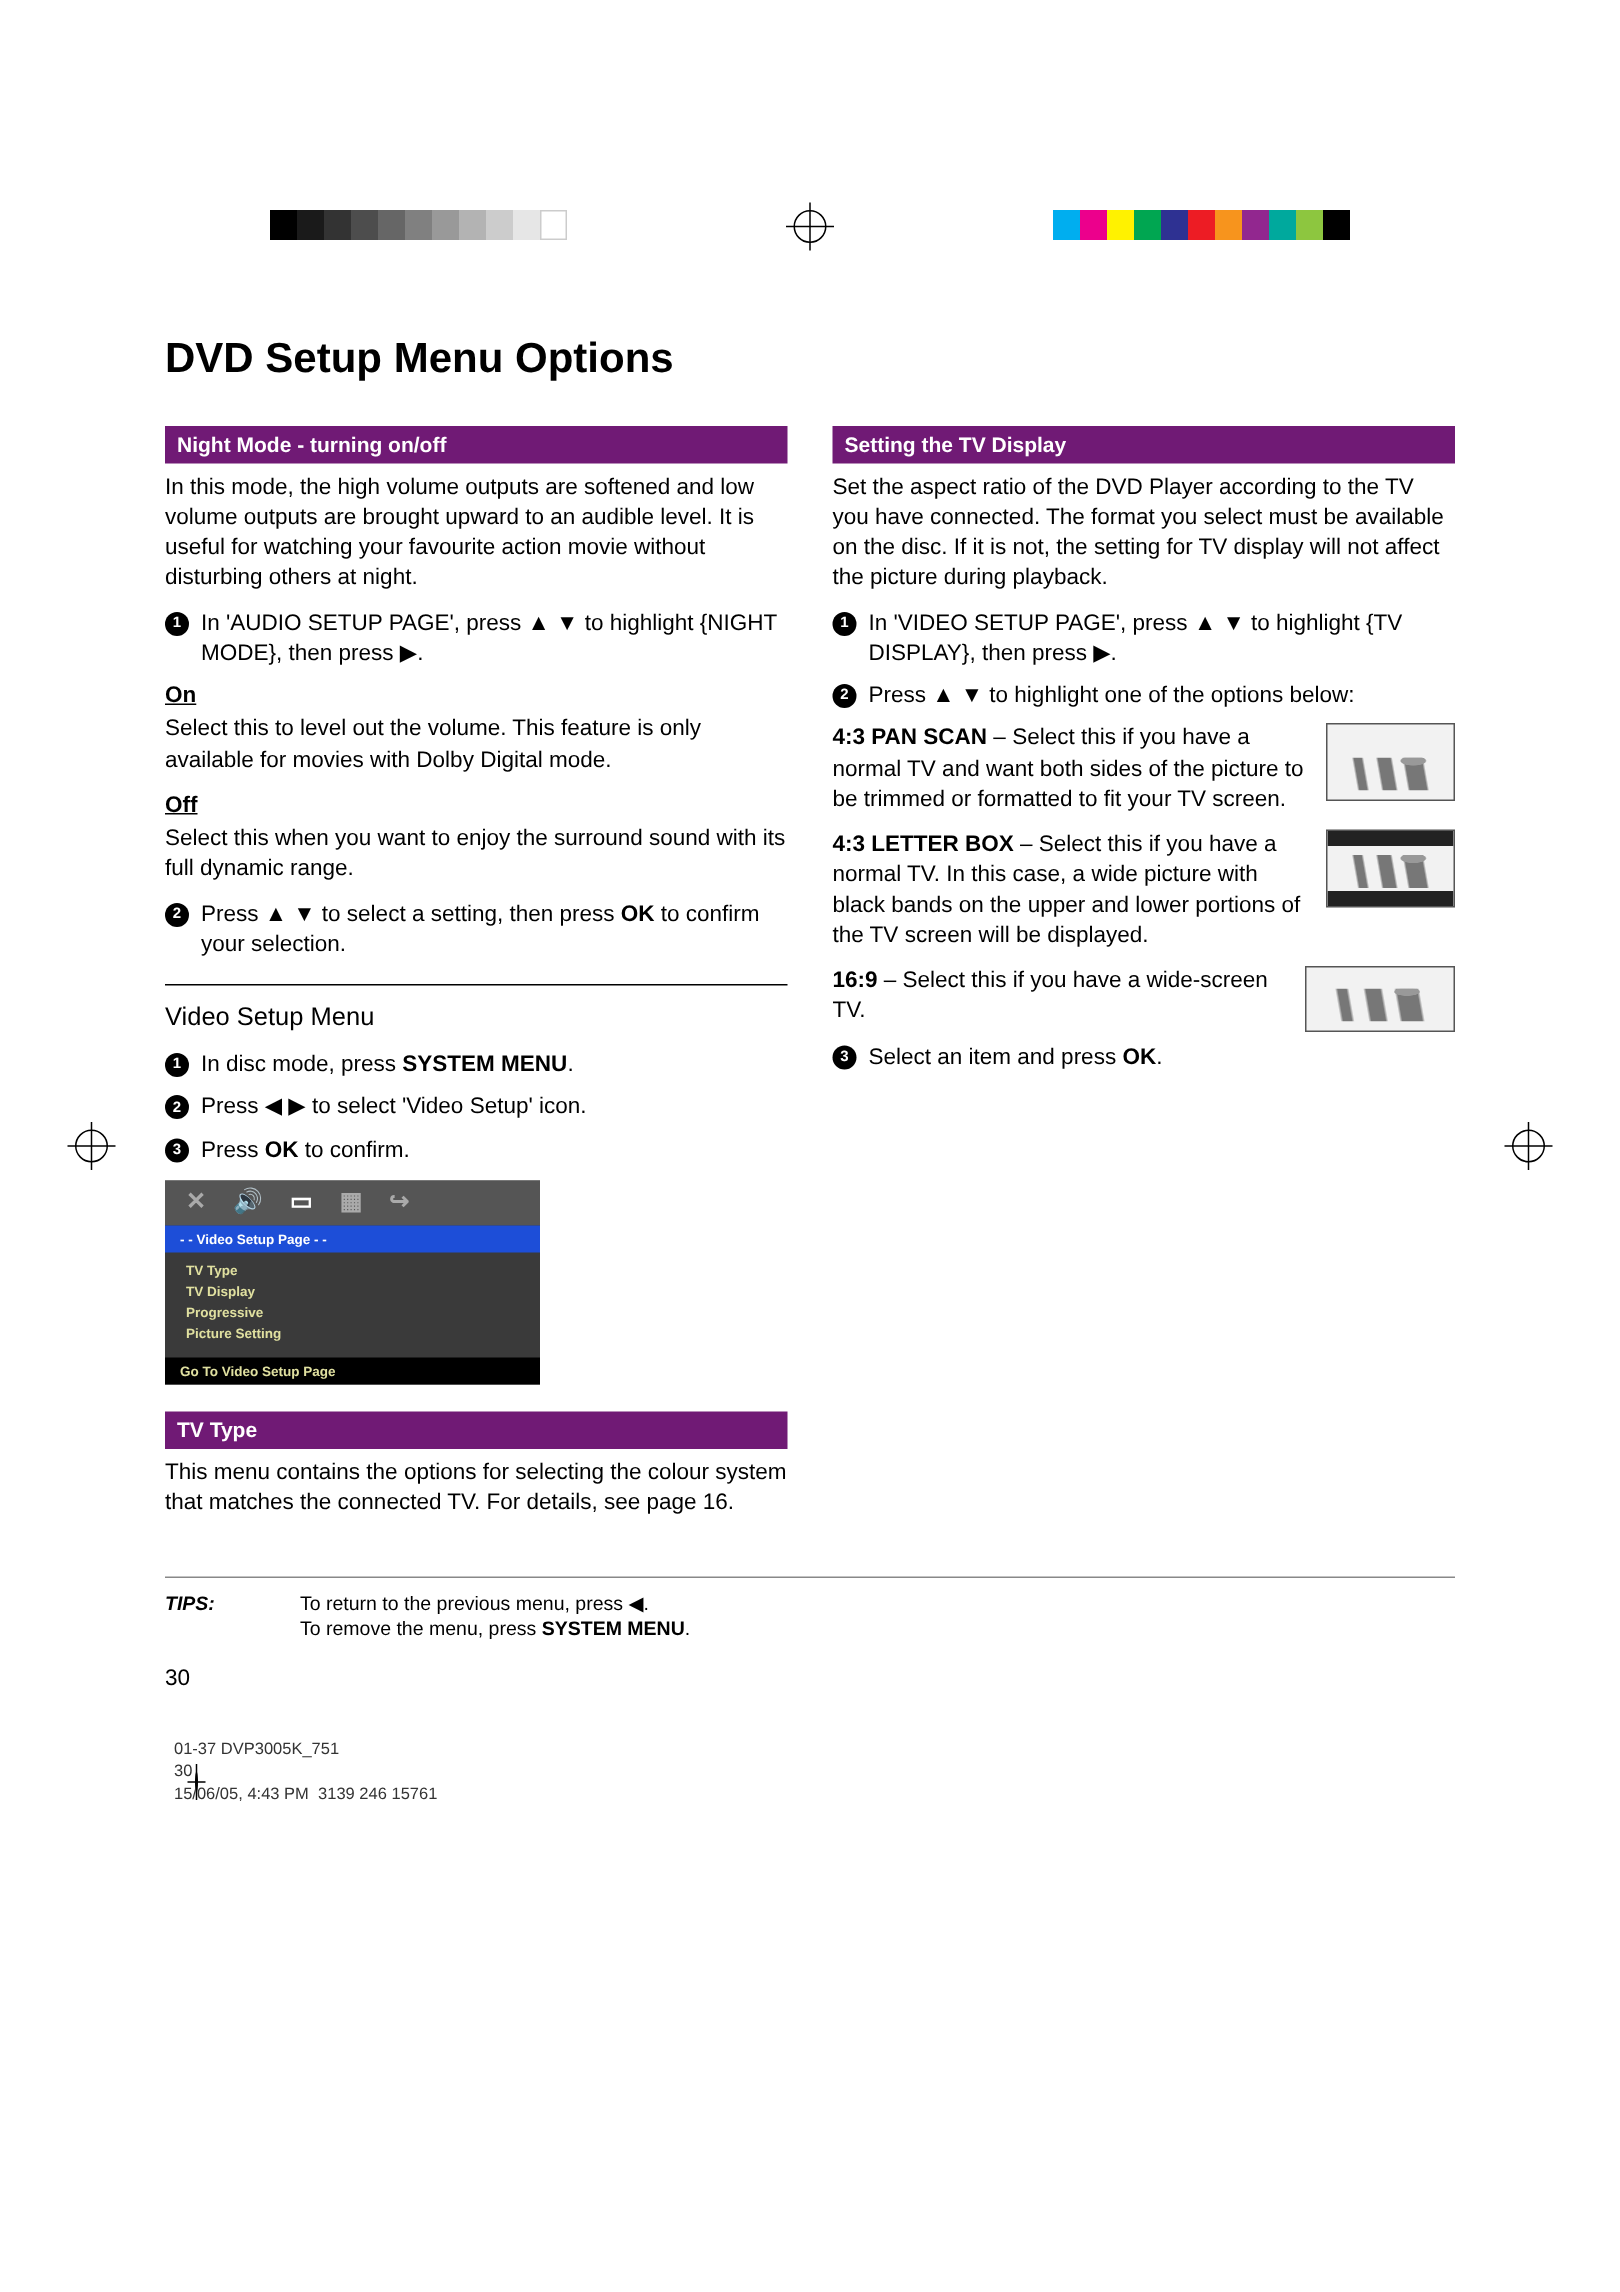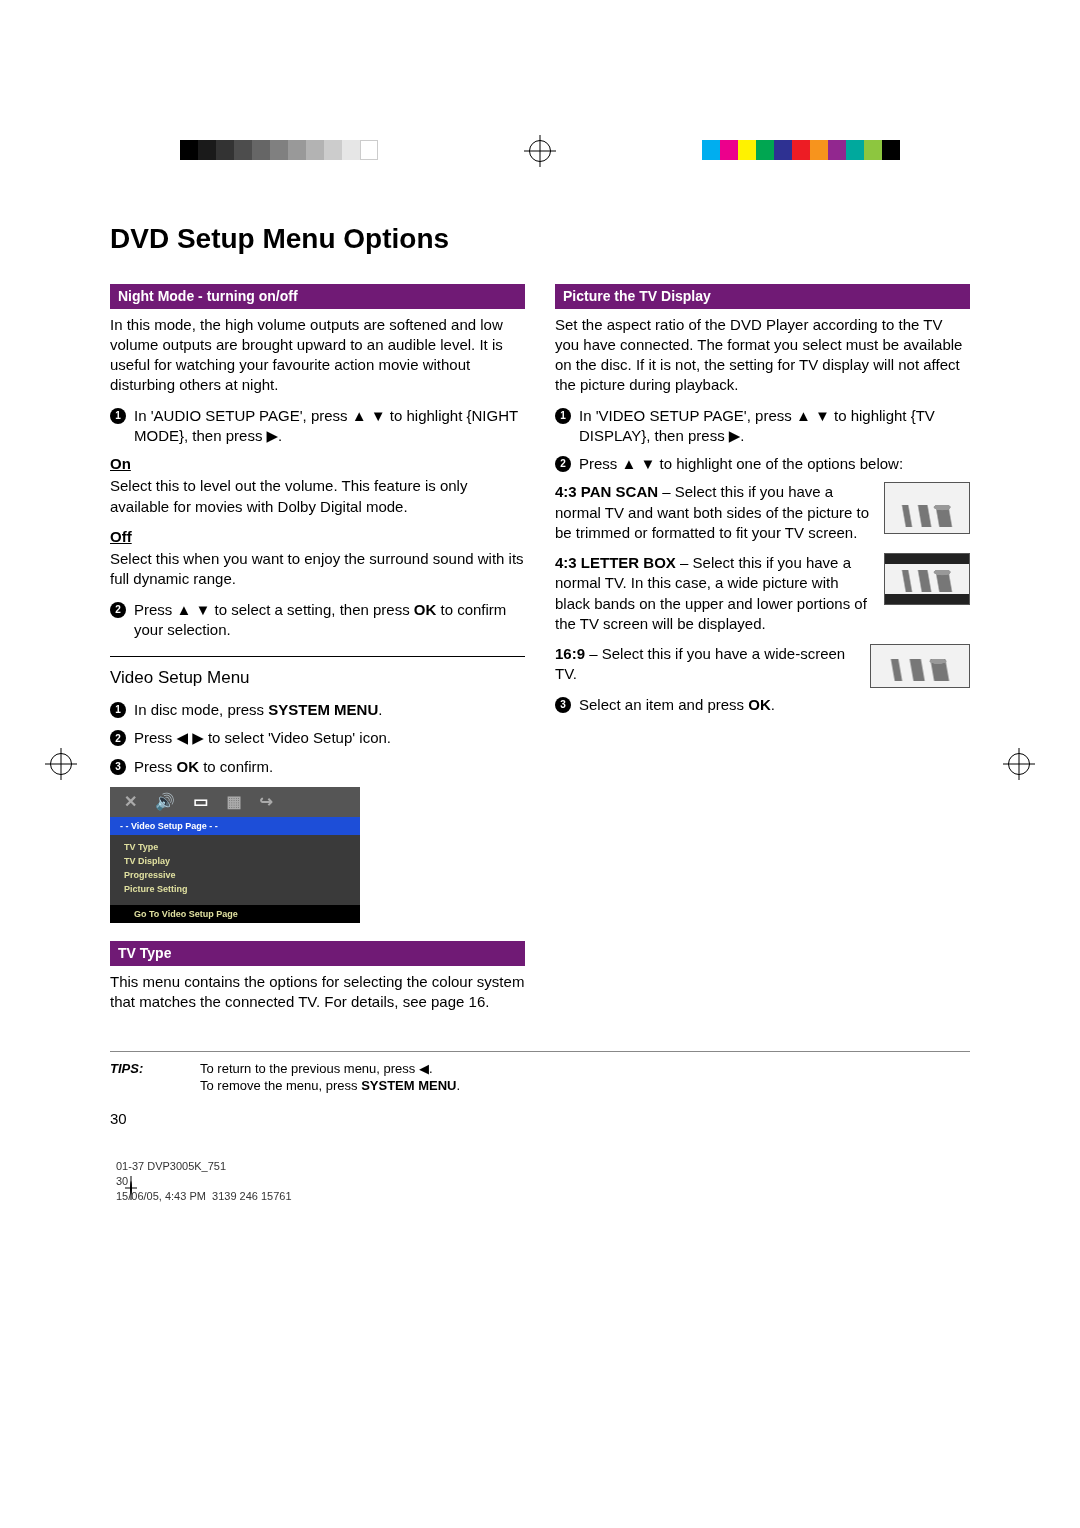--- a/index.html
+++ b/index.html
@@ -84,21 +84,21 @@
     color: #ccc;
     font-size: 9px;
     font-weight: bold;
     margin: 10px 0 18px 0;
   }
   .menu-iconbar { height:30px; background:#555; display:flex; align-items:center; gap:18px; padding:0 14px;}
   .menu-iconbar span { color:#aaa; font-size:16px;}
   .menu-titlebar { background:#1d4ed8; color:#fff; padding:3px 10px; font-size:9px;}
   .menu-body { padding:6px 14px 4px 14px; min-height:70px; color:#ffd700;}
   .menu-body div { margin-bottom:2px; color:#e0e0a0;}
-  .menu-footer { background:#000; color:#e0e0a0; padding:3px 24px; font-size:9px;}
+  .menu-footer { background:#000; color:#e0e0a0; padding:3px 10px; font-size:9px;}
 
   .tips-row {
     display: flex;
     gap: 30px;
     font-size: 13px;
     margin-top: 28px;
     border-top: 1px solid #888;
     padding-top: 8px;
   }
   .tips-label { font-style: italic; font-weight: bold; min-width:60px;}
@@ -246,21 +246,21 @@
           <div>Picture Setting</div>
         </div>
         <div class="menu-footer">Go To Video Setup Page</div>
       </div>
 
       <div class="section-bar">TV Type</div>
       <p>This menu contains the options for selecting the colour system that matches the connected TV.  For details, see page 16.</p>
     </div>
 
     <div class="col">
-      <div class="section-bar">Picture the TV Display</div>
+      <div class="section-bar">Setting the TV Display</div>
       <p>Set the aspect ratio of the DVD Player according to the TV you have connected. The format you select must be available on the disc.  If it is not, the setting for TV display will not affect the picture during playback.</p>
 
       <div class="step">
         <span class="step-num">1</span>
         <div class="step-text">
           <span>In 'VIDEO SETUP PAGE', press </span><span class="arrow">▲ ▼</span><span> to highlight {TV DISPLAY}, then press </span><span class="arrow">▶</span>.
         </div>
       </div>
 
       <div class="step">

